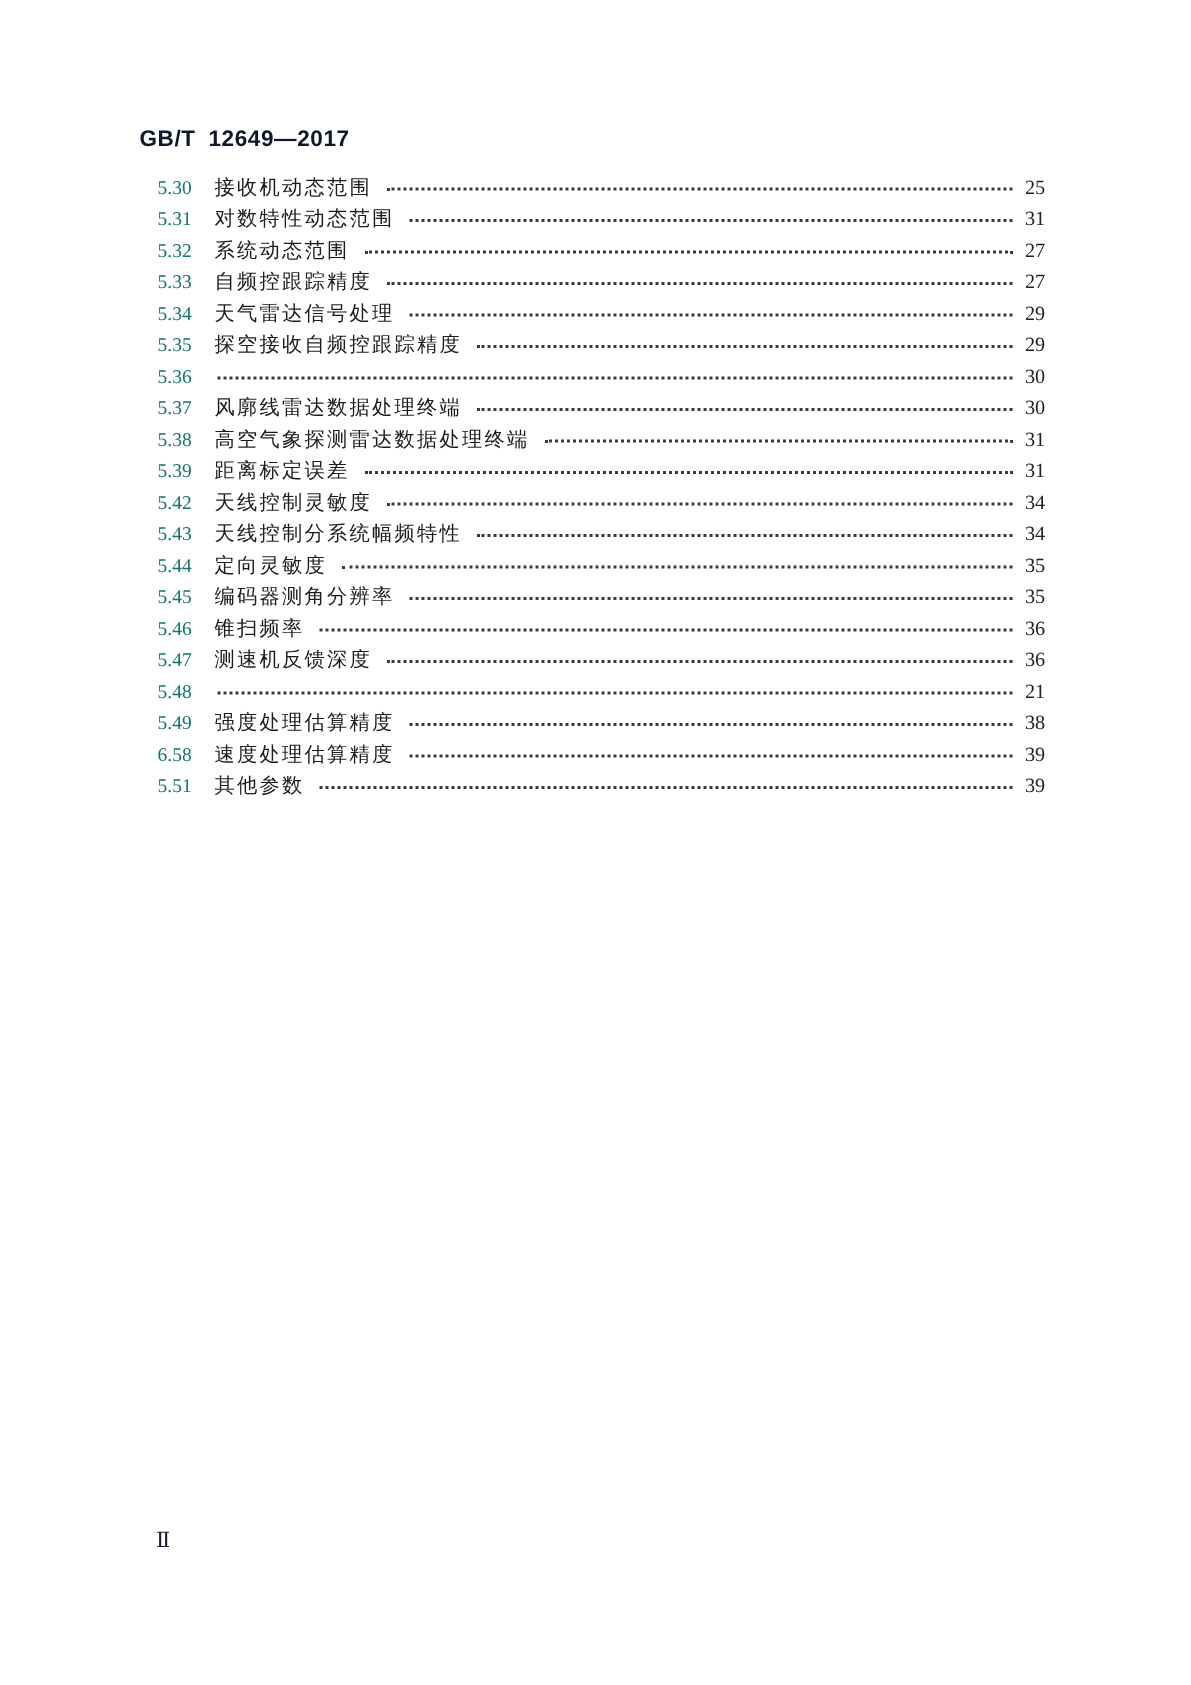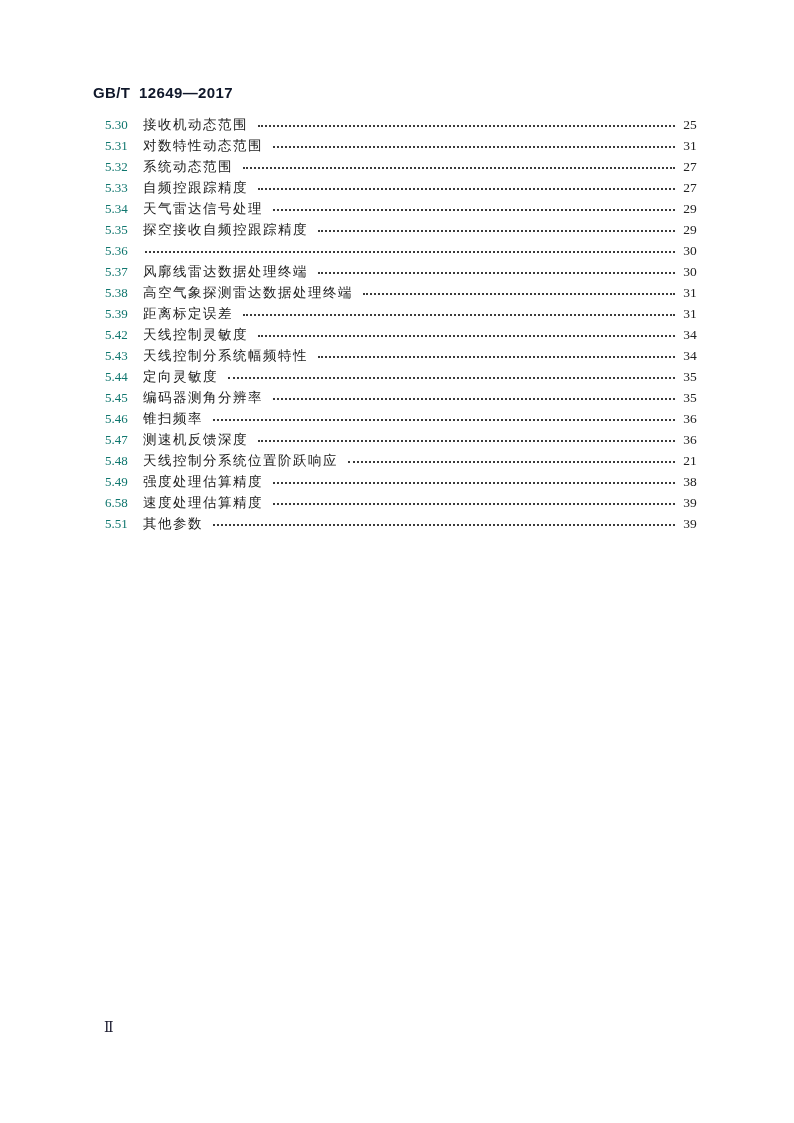--- a/index.html
+++ b/index.html
@@ -195,21 +195,20 @@
 
       <div class="toc-row">
         <span class="toc-num">5.47</span>
         <span class="toc-title">测速机反馈深度</span>
         <span class="leader"></span>
         <span class="toc-page">36</span>
       </div>
 
       <div class="toc-row">
         <span class="toc-num">5.48</span>
-        <span class="toc-title">天线控制分系统位置阶跃响应</span>
         <span class="leader"></span>
         <span class="toc-page">21</span>
       </div>
 
       <div class="toc-row">
         <span class="toc-num">5.49</span>
         <span class="toc-title">强度处理估算精度</span>
         <span class="leader"></span>
         <span class="toc-page">38</span>
       </div>

